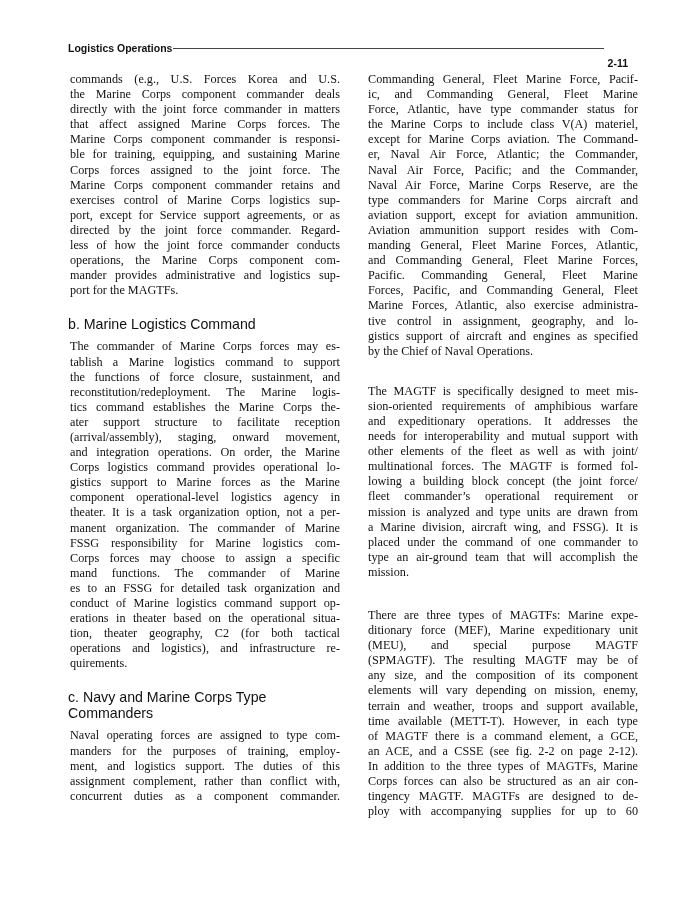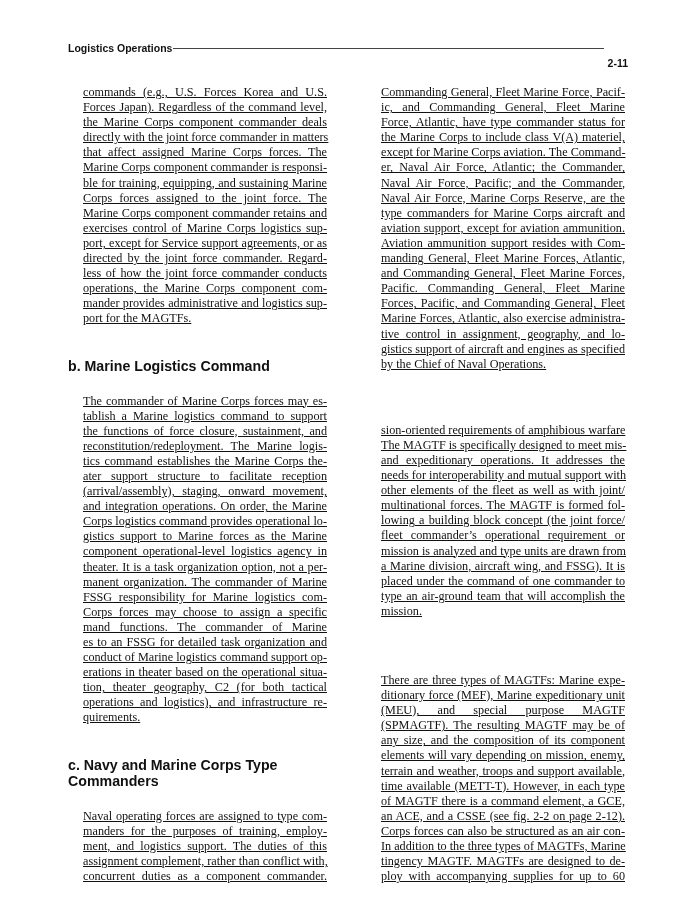--- a/index.html
+++ b/index.html
@@ -6,39 +6,38 @@
   body { width: 695px; height: 899px; position: relative; overflow: hidden; color: #111; }
   .header { position: absolute; left: 68px; top: 40px; width: 560px; height: 16px; display: flex; align-items: center; }
   .header .title { font-family: "Liberation Sans", sans-serif; font-weight: bold; font-size: 10.5px; white-space: nowrap; }
   .header .rule { flex: 1; height: 0; border-top: 1px solid #444; margin: 0 4px 0 1px; }
   .header .pnum { font-family: "Liberation Sans", sans-serif; font-weight: bold; font-size: 10.5px; white-space: nowrap; margin-top: 30px; }
   .col { position: absolute; width: 274px; font-family: "Liberation Serif", serif; font-size: 12.2px; line-height: 15.1px; }
   .col.left { left: 68px; top: 70px; }
   .col.right { left: 366px; top: 70px; }
   .line { display: block; text-align: justify; text-align-last: justify; white-space: nowrap; height: 15.1px; overflow: visible; }
   .line.last { text-align-last: left; }
-  .para { margin: 15px; text-decoration: underline; }
-  h2 { font-family: "Liberation Sans", sans-serif; font-weight: bold; font-size: 14.2px; line-height: 16px; margin: 0; }
+  .para { margin: 2px; }
+  h2 { font-family: "Liberation Sans", sans-serif; font-weight: normal; font-size: 14.2px; line-height: 16px; margin: 0; }
   .gap-head { height: 16px; }
   .gap-after-head { height: 5px; }
   .gap-para { height: 24px; }
 </style>
 </head>
 <body>
 
 <div class="header">
   <span class="title">Logistics Operations</span>
   <span class="rule"></span>
   <span class="pnum">2-11</span>
 </div>
 
 <div class="col left">
   <div class="para">
       <span class="line">commands (e.g., U.S. Forces Korea and U.S.</span>
-      <span class="line">Forces Japan). Regardless of the command level,</span>
       <span class="line">the Marine Corps component commander deals</span>
       <span class="line">directly with the joint force commander in matters</span>
       <span class="line">that affect assigned Marine Corps forces. The</span>
       <span class="line">Marine Corps component commander is responsi-</span>
       <span class="line">ble for training, equipping, and sustaining Marine</span>
       <span class="line">Corps forces assigned to the joint force. The</span>
       <span class="line">Marine Corps component commander retains and</span>
       <span class="line">exercises control of Marine Corps logistics sup-</span>
       <span class="line">port, except for Service support agreements, or as</span>
       <span class="line">directed by the joint force commander. Regard-</span>
@@ -107,22 +106,22 @@
       <span class="line">Pacific. Commanding General, Fleet Marine</span>
       <span class="line">Forces, Pacific, and Commanding General, Fleet</span>
       <span class="line">Marine Forces, Atlantic, also exercise administra-</span>
       <span class="line">tive control in assignment, geography, and lo-</span>
       <span class="line">gistics support of aircraft and engines as specified</span>
       <span class="line last">by the Chief of Naval Operations.</span>
     </div>
   <div class="gap-head"></div>
   <div class="gap-after-head"></div>
   <div class="para">
+      <span class="line">The MAGTF is specifically designed to meet mis-</span>
       <span class="line">sion-oriented requirements of amphibious warfare</span>
-      <span class="line">The MAGTF is specifically designed to meet mis-</span>
       <span class="line">and expeditionary operations. It addresses the</span>
       <span class="line">needs for interoperability and mutual support with</span>
       <span class="line">other elements of the fleet as well as with joint/</span>
       <span class="line">multinational forces. The MAGTF is formed fol-</span>
       <span class="line">lowing a building block concept (the joint force/</span>
       <span class="line">fleet commander’s operational requirement or</span>
       <span class="line">mission is analyzed and type units are drawn from</span>
       <span class="line">a Marine division, aircraft wing, and FSSG). It is</span>
       <span class="line">placed under the command of one commander to</span>
       <span class="line">type an air-ground team that will accomplish the</span>
@@ -133,18 +132,18 @@
       <span class="line">There are three types of MAGTFs: Marine expe-</span>
       <span class="line">ditionary force (MEF), Marine expeditionary unit</span>
       <span class="line">(MEU), and special purpose MAGTF</span>
       <span class="line">(SPMAGTF). The resulting MAGTF may be of</span>
       <span class="line">any size, and the composition of its component</span>
       <span class="line">elements will vary depending on mission, enemy,</span>
       <span class="line">terrain and weather, troops and support available,</span>
       <span class="line">time available (METT-T). However, in each type</span>
       <span class="line">of MAGTF there is a command element, a GCE,</span>
       <span class="line">an ACE, and a CSSE (see fig. 2-2 on page 2-12).</span>
+      <span class="line">In addition to the three types of MAGTFs, Marine</span>
       <span class="line">Corps forces can also be structured as an air con-</span>
-      <span class="line">In addition to the three types of MAGTFs, Marine</span>
       <span class="line">tingency MAGTF. MAGTFs are designed to de-</span>
       <span class="line">ploy with accompanying supplies for up to 60</span>
     </div>
 </div>
 
 </body></html>

